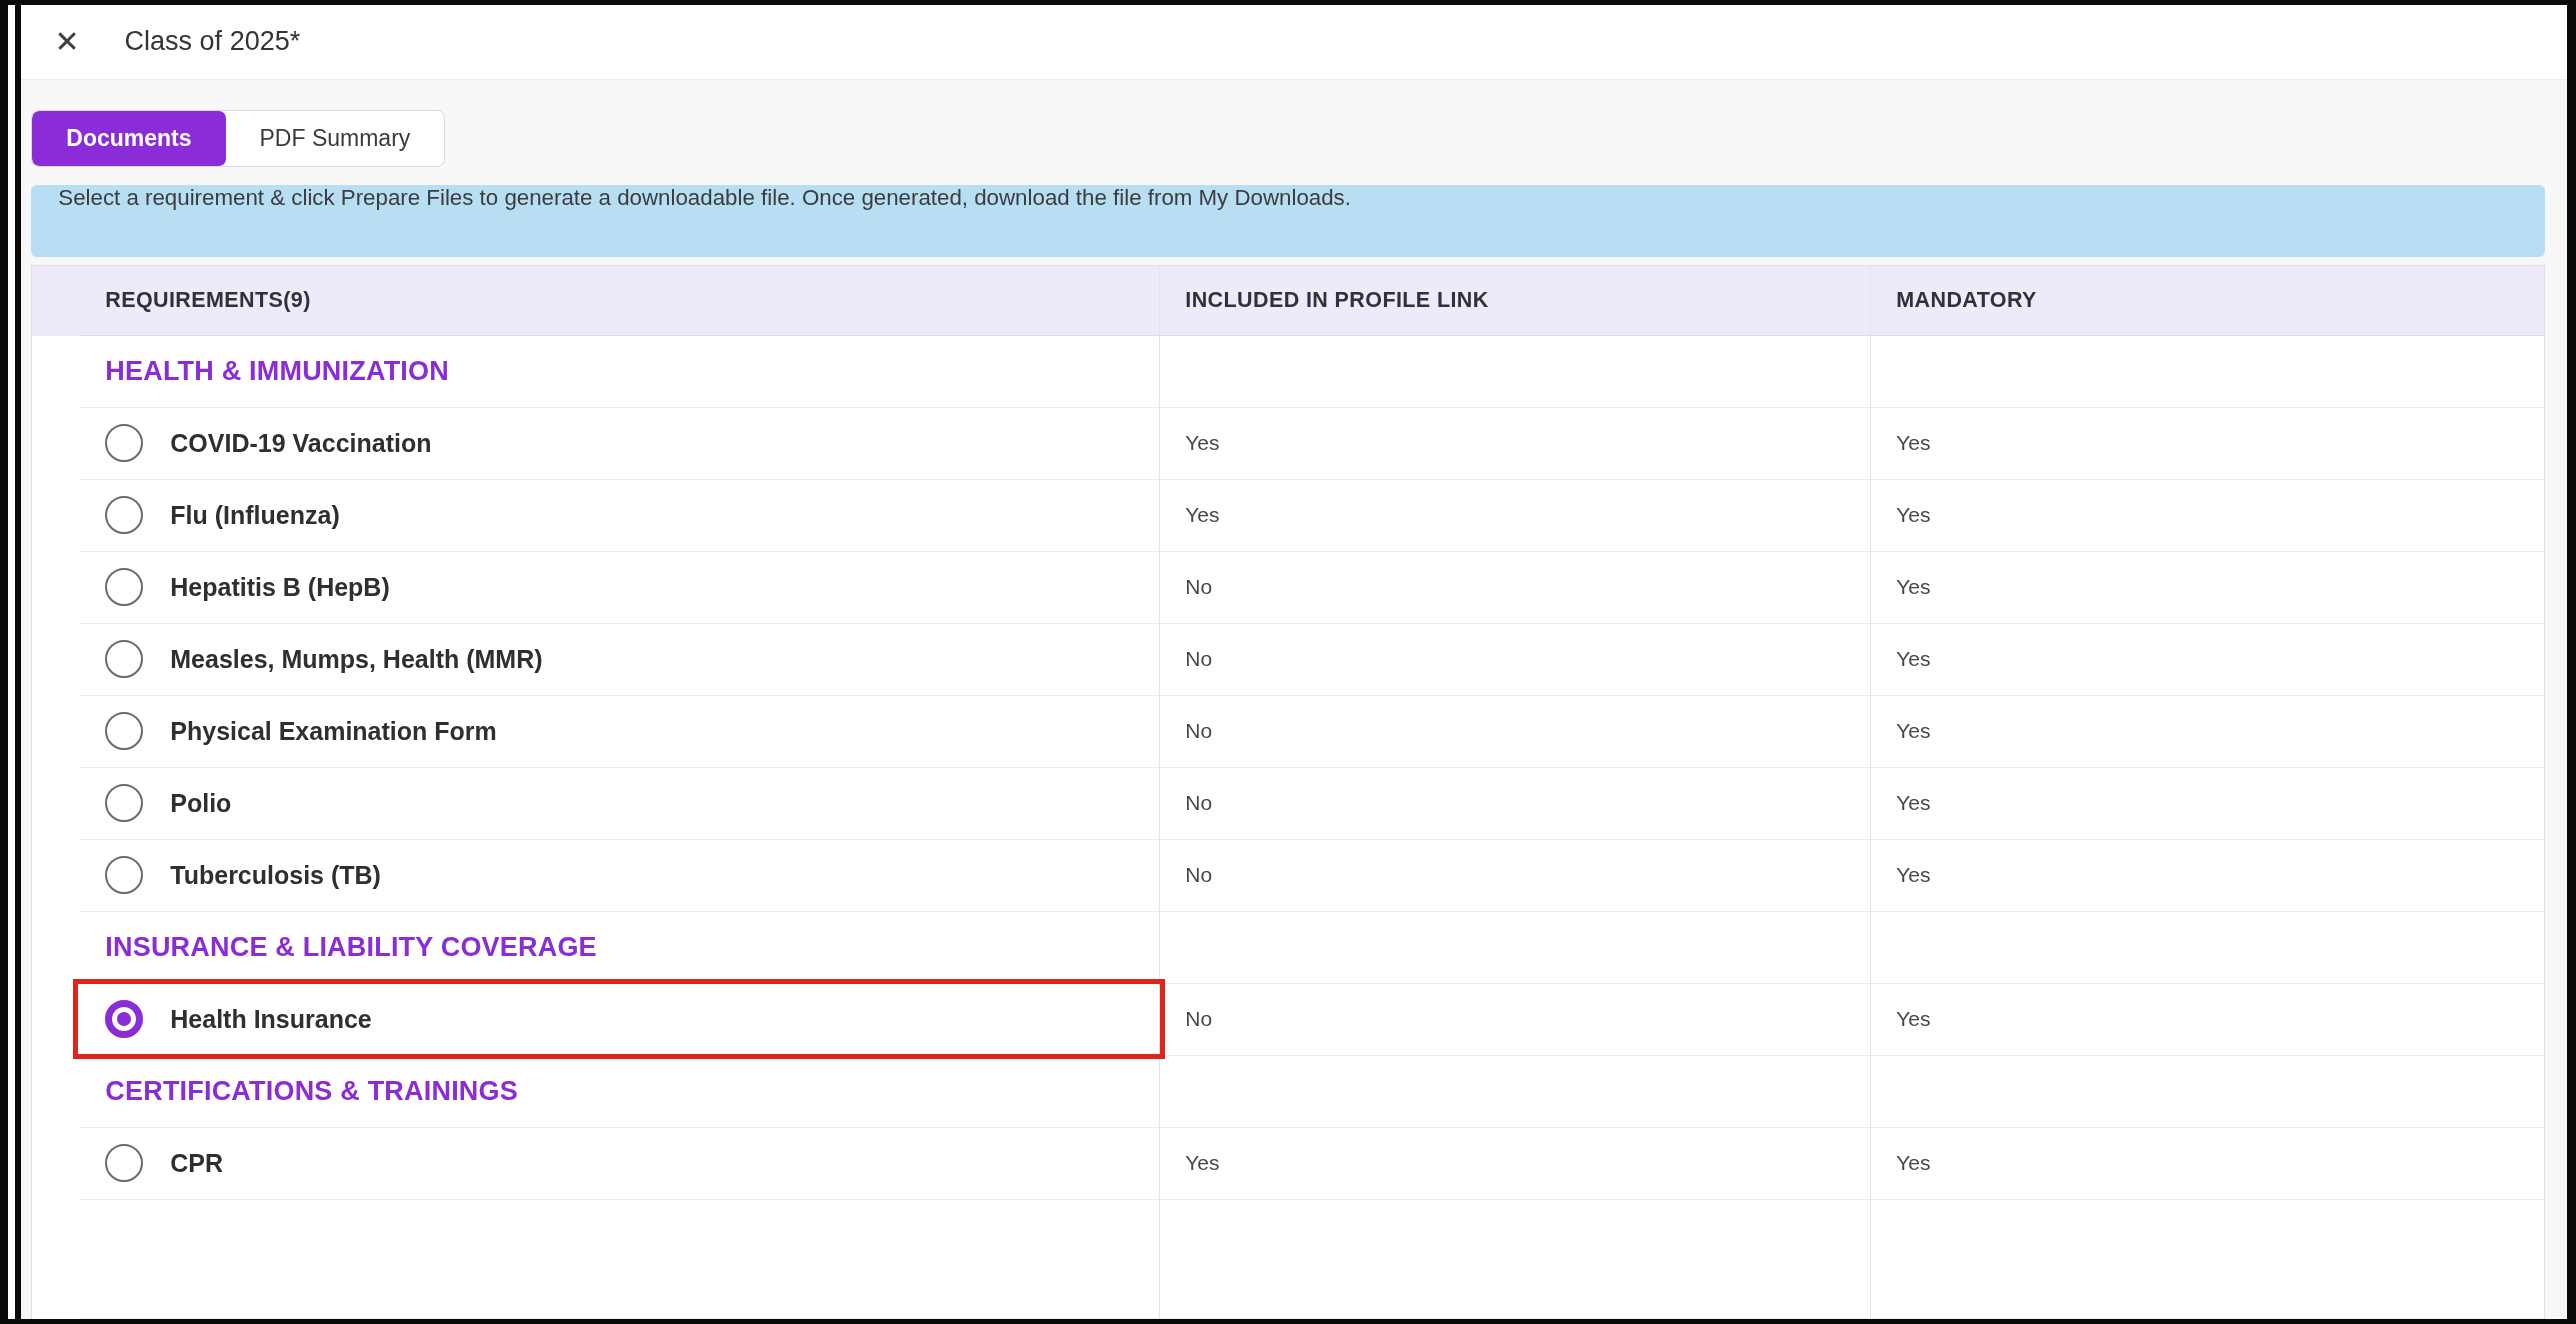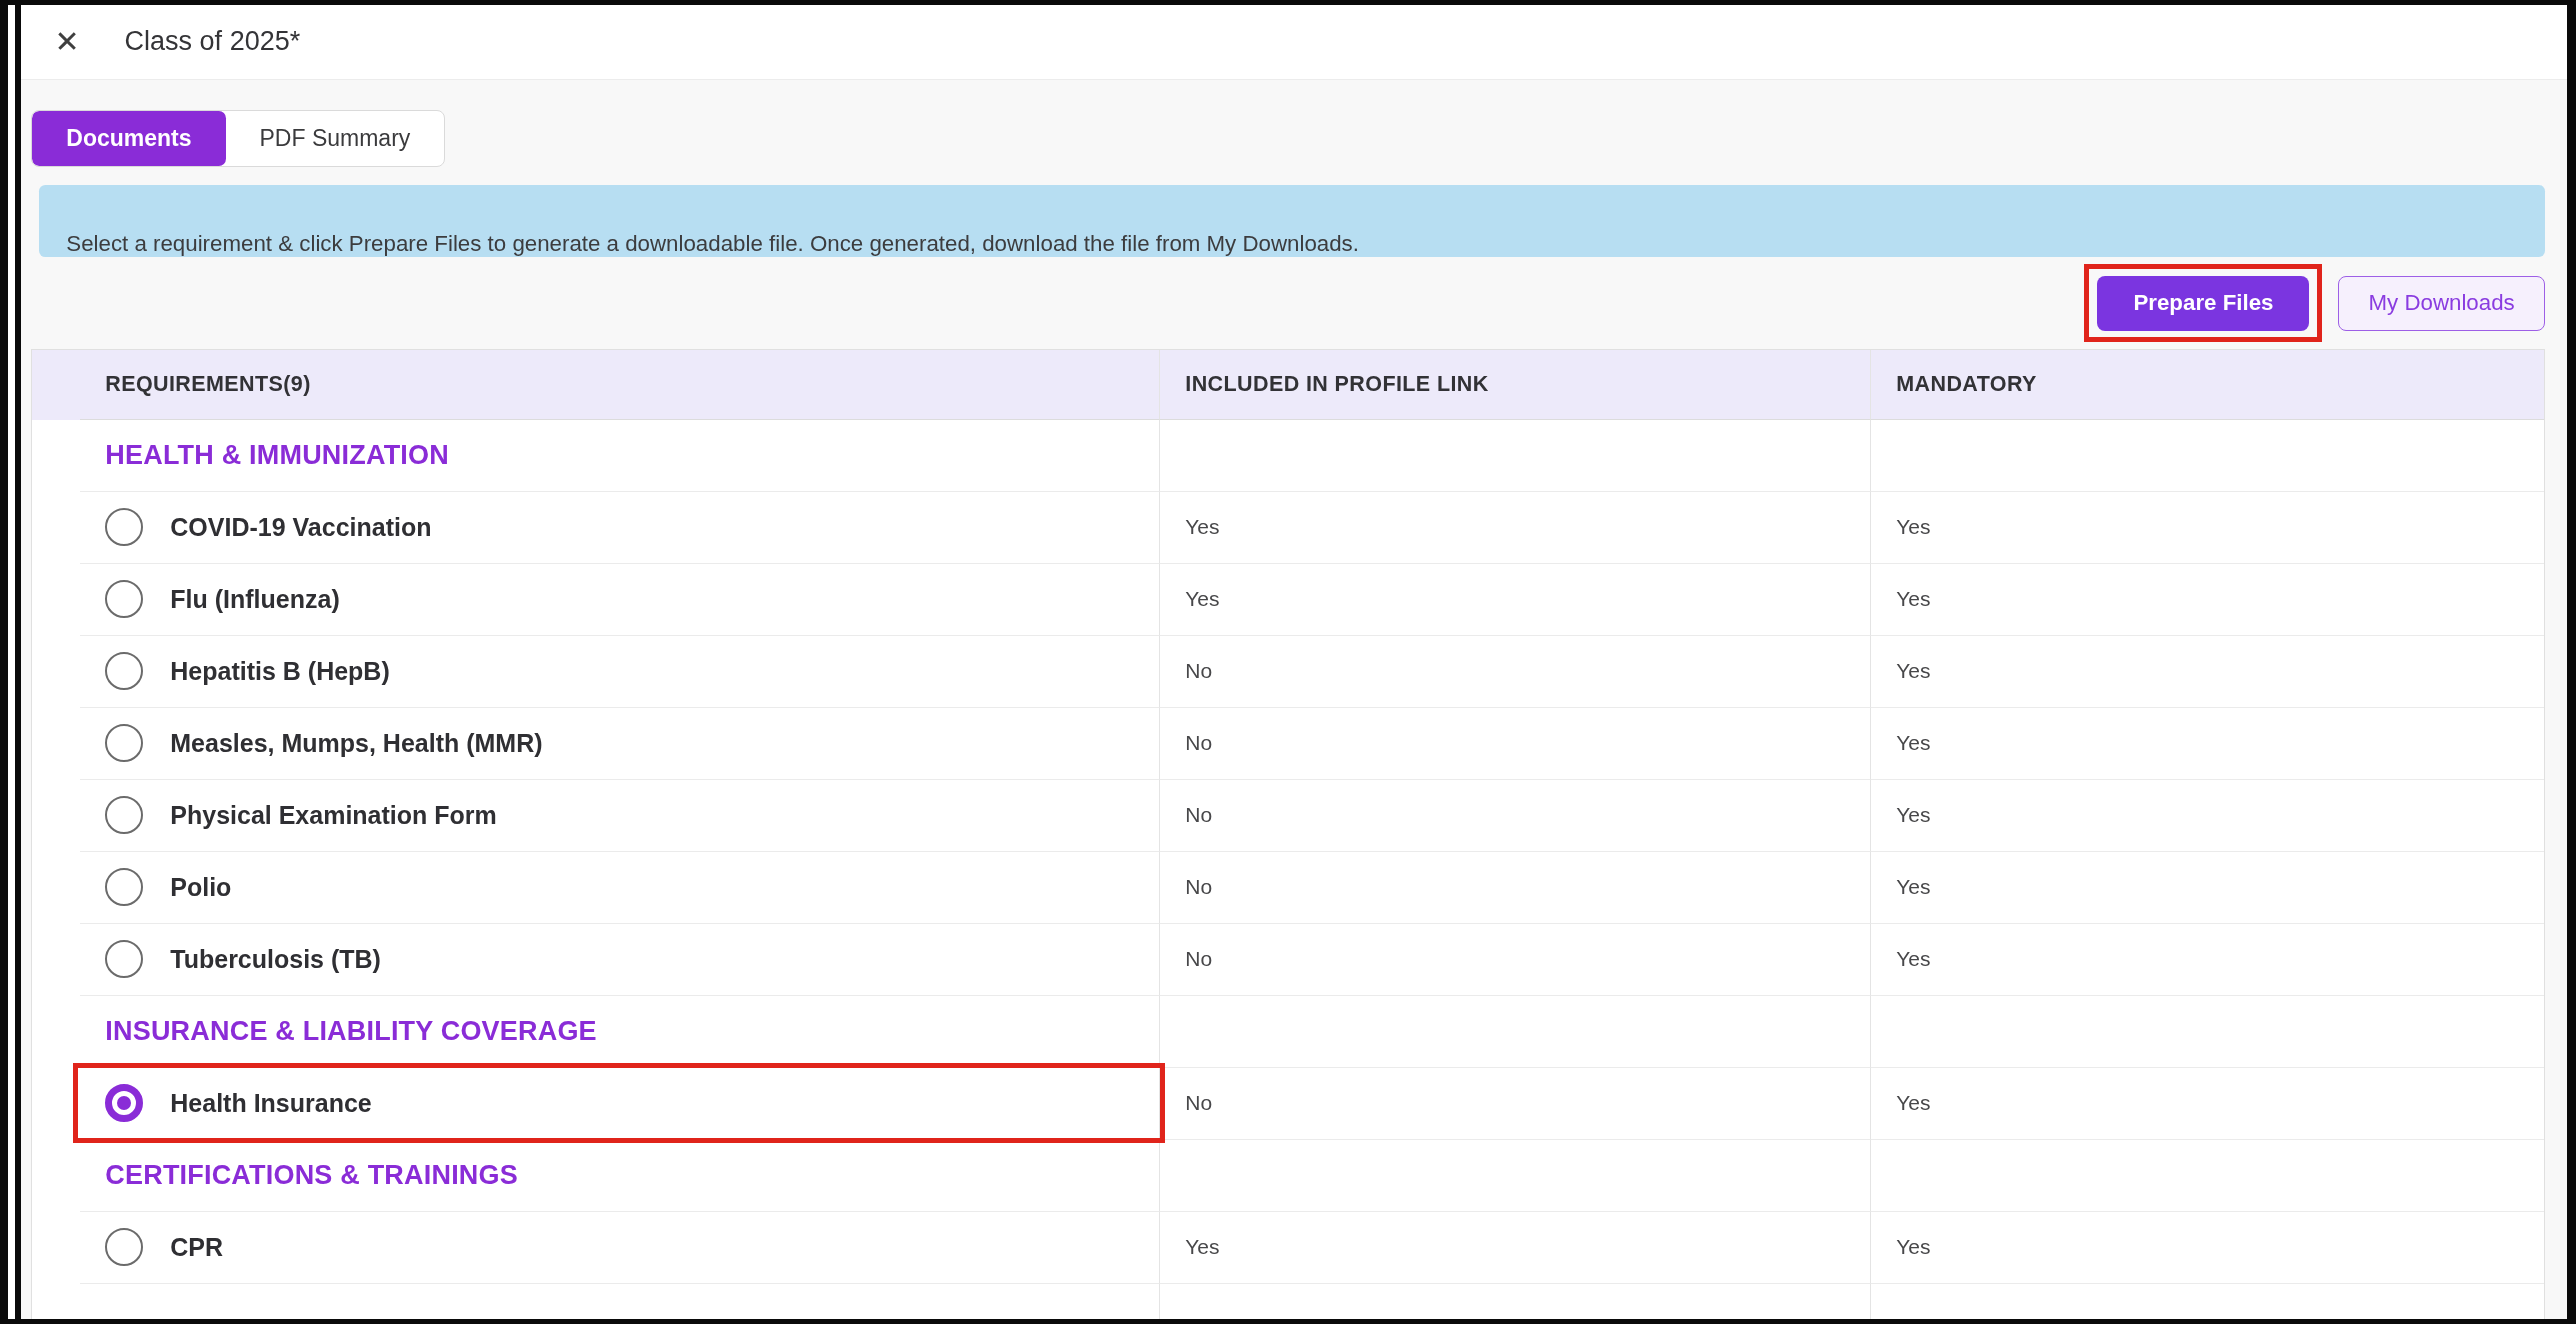--- a/index.html
+++ b/index.html
@@ -22,21 +22,21 @@
   .body{flex:1;display:flex;flex-direction:column;padding:30px 22.3px 0 10.7px;overflow:hidden;}
 
   .tabs{display:flex;height:57px;width:max-content;background:#ffffff;border:1.8px solid #dadada;
         border-radius:8px;overflow:hidden;}
   .tab{display:flex;align-items:center;justify-content:center;padding:0 34px;font-size:23px;
        cursor:pointer;white-space:nowrap;}
   .tab.active{background:var(--accent,#8a2cd7);color:#ffffff;font-weight:600;border-radius:7.2px;}
   .tab.inactive{color:#3b3b3d;font-weight:500;}
 
   .banner{margin-top:18px;height:72px;background:var(--banner,#b7def2);border-radius:6.3px;
-          display:flex;align-items:flex-end;padding:0 27px;font-size:22.3px;font-weight:500;color:#3c3c3e;margin-left:8px;}
+          display:flex;align-items:flex-start;padding:0 27px;font-size:22.3px;font-weight:500;color:#3c3c3e;}
 
   .actions{margin-top:9px;height:75px;display:flex;justify-content:flex-end;align-items:center;gap:16px;}
   .red-box{border:5.4px solid var(--red,#e0241b);padding:6.3px 8px;display:flex;align-items:center;}
   .btn{height:55px;display:flex;align-items:center;justify-content:center;border-radius:8px;
        font-size:22.3px;cursor:pointer;white-space:nowrap;}
   .btn-primary{background:var(--btn,#7b35e0);color:#ffffff;font-weight:600;padding:0 36px;border:none;}
   .btn-secondary{background:#f6f0fd;color:#8a3ce0;font-weight:500;padding:0 29px;border:1.8px solid #9d5fe6;}
 
   
   .table{margin-top:8px;background:#ffffff;border:1.8px solid #e0e0e0;border-bottom:none;
@@ -77,26 +77,20 @@
 
       <div class="tabs">
         <div class="tab active">Documents</div>
         <div class="tab inactive">PDF Summary</div>
       </div>
 
       <div class="banner">
         <span>Select a requirement &amp; click Prepare Files to generate a downloadable file. Once generated, download the file from My Downloads.</span>
       </div>
 
-      <div class="actions">
-        <div class="red-box">
-          <button class="btn btn-primary">Prepare Files</button>
-        </div>
-        <button class="btn btn-secondary">My Downloads</button>
-      </div>
 
       <div class="table">
         <div class="trow header">
           <div class="cell">
               <span class="th">REQUIREMENTS(9)</span>
             </div>
           <div class="cell">
               <span class="th">INCLUDED IN PROFILE LINK</span>
             </div>
           <div class="cell">

